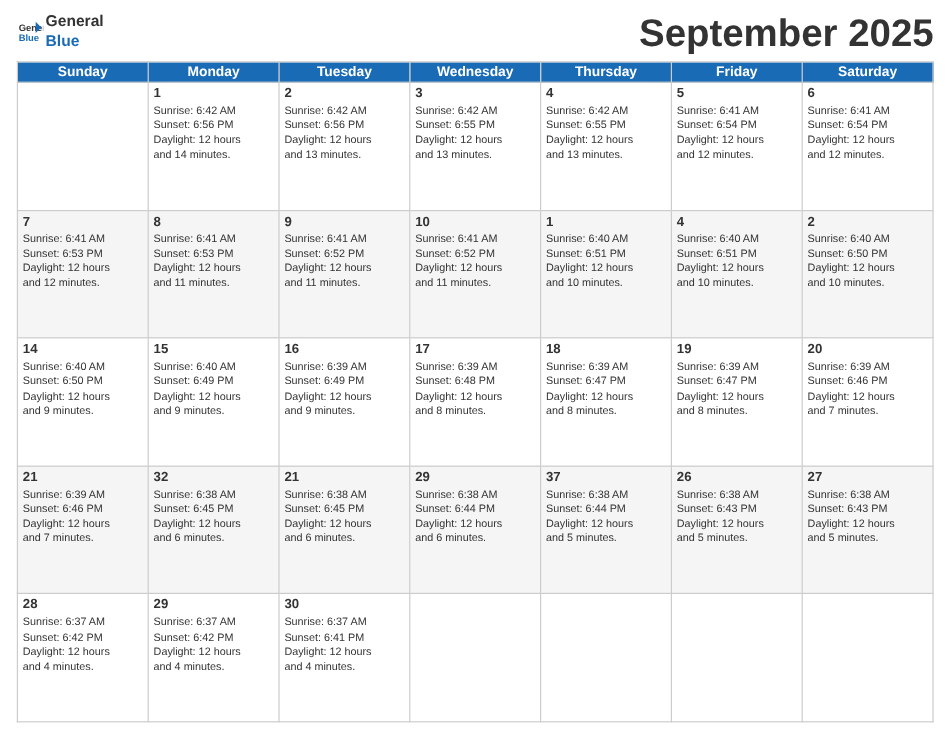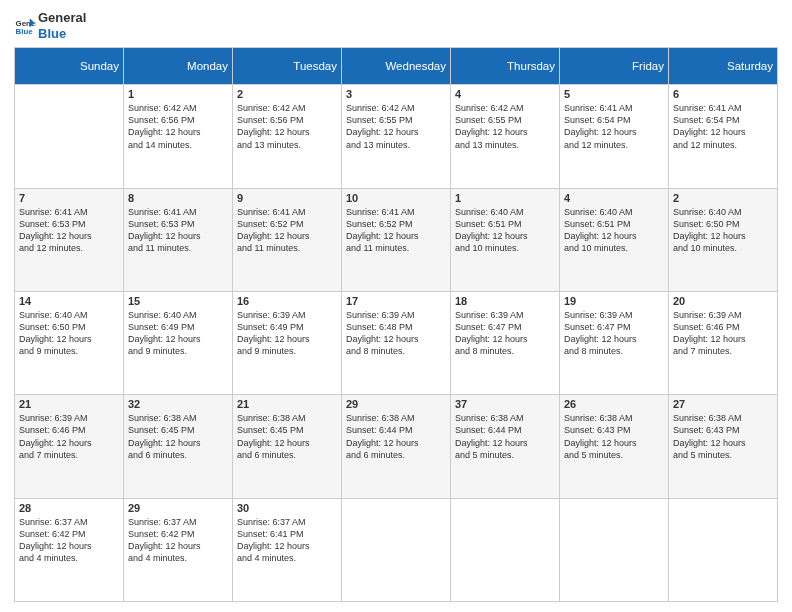--- a/index.html
+++ b/index.html
@@ -49,23 +49,23 @@
     .calendar {
       width: 100%;
       border-collapse: collapse;
       flex: 1;
       table-layout: fixed;
     }
     .calendar th {
       background: #1a6bb5;
       color: #fff;
       font-size: 11.5px;
-      font-weight: normal;
-      padding: 12px 4px;
-      text-align: right;
+      font-weight: bold;
+      padding: 2px 4px;
+      text-align: center;
       border: 1px solid #ccc;
     }
     .calendar td {
       border: 1px solid #ccc;
       vertical-align: top;
       padding: 3px 4px;
       font-size: 9.5px;
       color: #333;
       background: #fff;
     }
@@ -100,20 +100,21 @@
         <polygon points="20,4 26,10 20,16" fill="#1a6bb5"></polygon>
       </svg>
       <div>
         <div style="font-size:13px; font-weight:bold; color:#333; line-height:1.2;">
           <span style="color:#333;">General</span>
         </div>
         <div style="font-size:13px; font-weight:bold; color:#1a6bb5; line-height:1.2;">Blue</div>
       </div>
     </div>
     <div class="title-block">
+      <div class="main-title">September 2025</div>
     </div>
   </div>
 
   <table class="calendar">
     <thead>
       <tr>
         <th>Sunday</th>
         <th>Monday</th>
         <th>Tuesday</th>
         <th>Wednesday</th>

